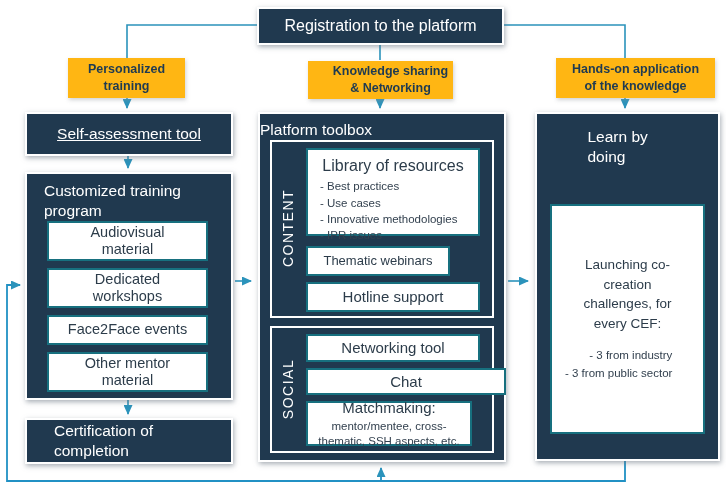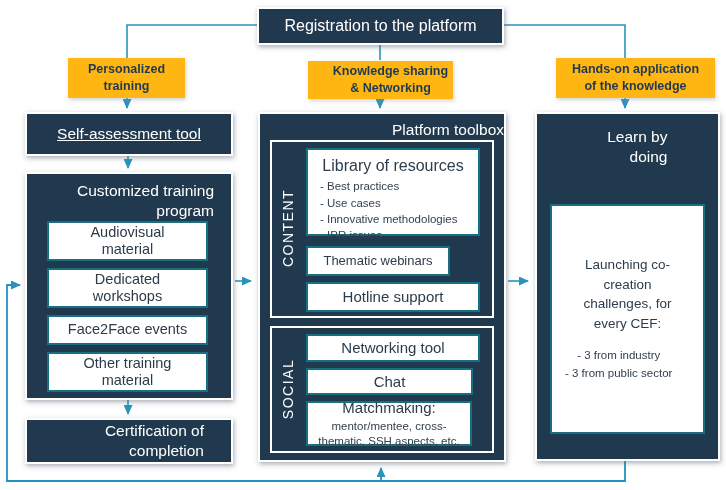--- a/index.html
+++ b/index.html
@@ -4,21 +4,21 @@
 <style>
   html,body { margin:0; padding:0; background:#ffffff; }
   .stage {
     position:relative; width:726px; height:490px; background:#ffffff;
     font-family:"Liberation Sans", sans-serif; overflow:hidden;
   }
   .abs { position:absolute; box-sizing:border-box; }
   .navy {
     background:#20394f; border:2px solid #ffffff; color:#ffffff;
     box-shadow:1px 2px 5px rgba(96,108,120,.55);
-    text-align:right;
+    text-align:left;
   }
   .flexc { display:flex; flex-direction:column; align-items:center; justify-content:center; }
   .yellow {
     background:#ffb613; color:#1e3a52; font-weight:700; font-size:12.5px; line-height:1.35;
     display:flex; align-items:center; justify-content:center; text-align:center;
     box-shadow:1px 2px 4px rgba(140,145,150,.4);
   }
   .whitebox {
     background:#ffffff; border:2px solid #17707f; color:#2c3c4a; text-align:center;
     display:flex; flex-direction:column; align-items:center; justify-content:center;
@@ -31,21 +31,21 @@
   }
   .navy-title { font-size:15.5px; line-height:1.28; }
   .bullets {
     margin:3px 0 0 0; padding:0 0 0 12px; list-style:none; text-align:left;
     font-size:11.5px; line-height:1.42; color:#33414f; align-self:flex-start;
   }
   .lib-title { font-size:16px; margin-top:2px; }
   .sub-note { font-size:11.5px; line-height:1.3; color:#33414f; margin-top:2px; }
   .learn-card-title { font-size:13.5px; line-height:1.45; width:110px; }
   .learn-bullets {
-    margin:14px 0 0 0; padding:0 0 0 13px; list-style:none; text-align:center;
+    margin:14px 0 0 0; padding:0 0 0 13px; list-style:none; text-align:right;
     font-size:11.5px; line-height:1.55; color:#33414f; align-self:flex-start;
   }
   svg.lines { position:absolute; left:0; top:0; z-index:0; }
   .stage > div { z-index:1; }
 </style>
 </head>
 <body>
 
 <div class="stage">
 
@@ -97,21 +97,21 @@
   <div class="abs whitebox" style="left:47px; top:221px; width:161px; height:40px;">
     <span style="width:110px;">Audiovisual material</span>
   </div>
   <div class="abs whitebox" style="left:47px; top:268px; width:161px; height:40px;">
     <span style="width:110px;">Dedicated workshops</span>
   </div>
   <div class="abs whitebox" style="left:47px; top:315px; width:161px; height:30px;">
     <span>Face2Face events</span>
   </div>
   <div class="abs whitebox" style="left:47px; top:352px; width:161px; height:40px;">
-    <span style="width:120px;">Other training material</span>
+    <span style="width:120px;">Other mentor material</span>
   </div>
 
   <div class="abs navy flexc navy-title" style="left:25px; top:418px; width:208px; height:46px;">
     <span style="width:150px;">Certification of completion</span>
   </div>
 
   <div class="abs navy" style="left:258px; top:112px; width:248px; height:350px;">
     <div class="navy-title" style="margin-top:6px;">Platform toolbox</div>
   </div>
 
@@ -134,21 +134,21 @@
   <div class="abs whitebox" style="left:306px; top:282px; width:174px; height:30px; font-size:15px;">
     <span>Hotline support</span>
   </div>
 
   <div class="abs wrap" style="left:270px; top:326px; width:224px; height:127px;"></div>
   <div class="vlabel" style="left:233px; top:381px; width:110px;">SOCIAL</div>
 
   <div class="abs whitebox" style="left:306px; top:334px; width:174px; height:28px; font-size:15px;">
     <span>Networking tool</span>
   </div>
-  <div class="abs whitebox" style="left:306px; top:368px; width:167px; height:27px; font-size:15px;">
+  <div class="abs whitebox" style="left:306px; top:368px; width:200px; height:27px; font-size:15px;">
     <span>Chat</span>
   </div>
   <div class="abs whitebox" style="left:306px; top:401px; width:166px; height:45px;">
     <div style="font-size:15px;">Matchmaking:</div>
     <div class="sub-note" style="width:150px;">mentor/mentee, cross-thematic, SSH aspects, etc.</div>
   </div>
 
   <div class="abs navy" style="left:535px; top:112px; width:185px; height:349px;">
     <div class="navy-title" style="margin:13px auto 0; width:80px;">Learn by doing</div>
   </div>

